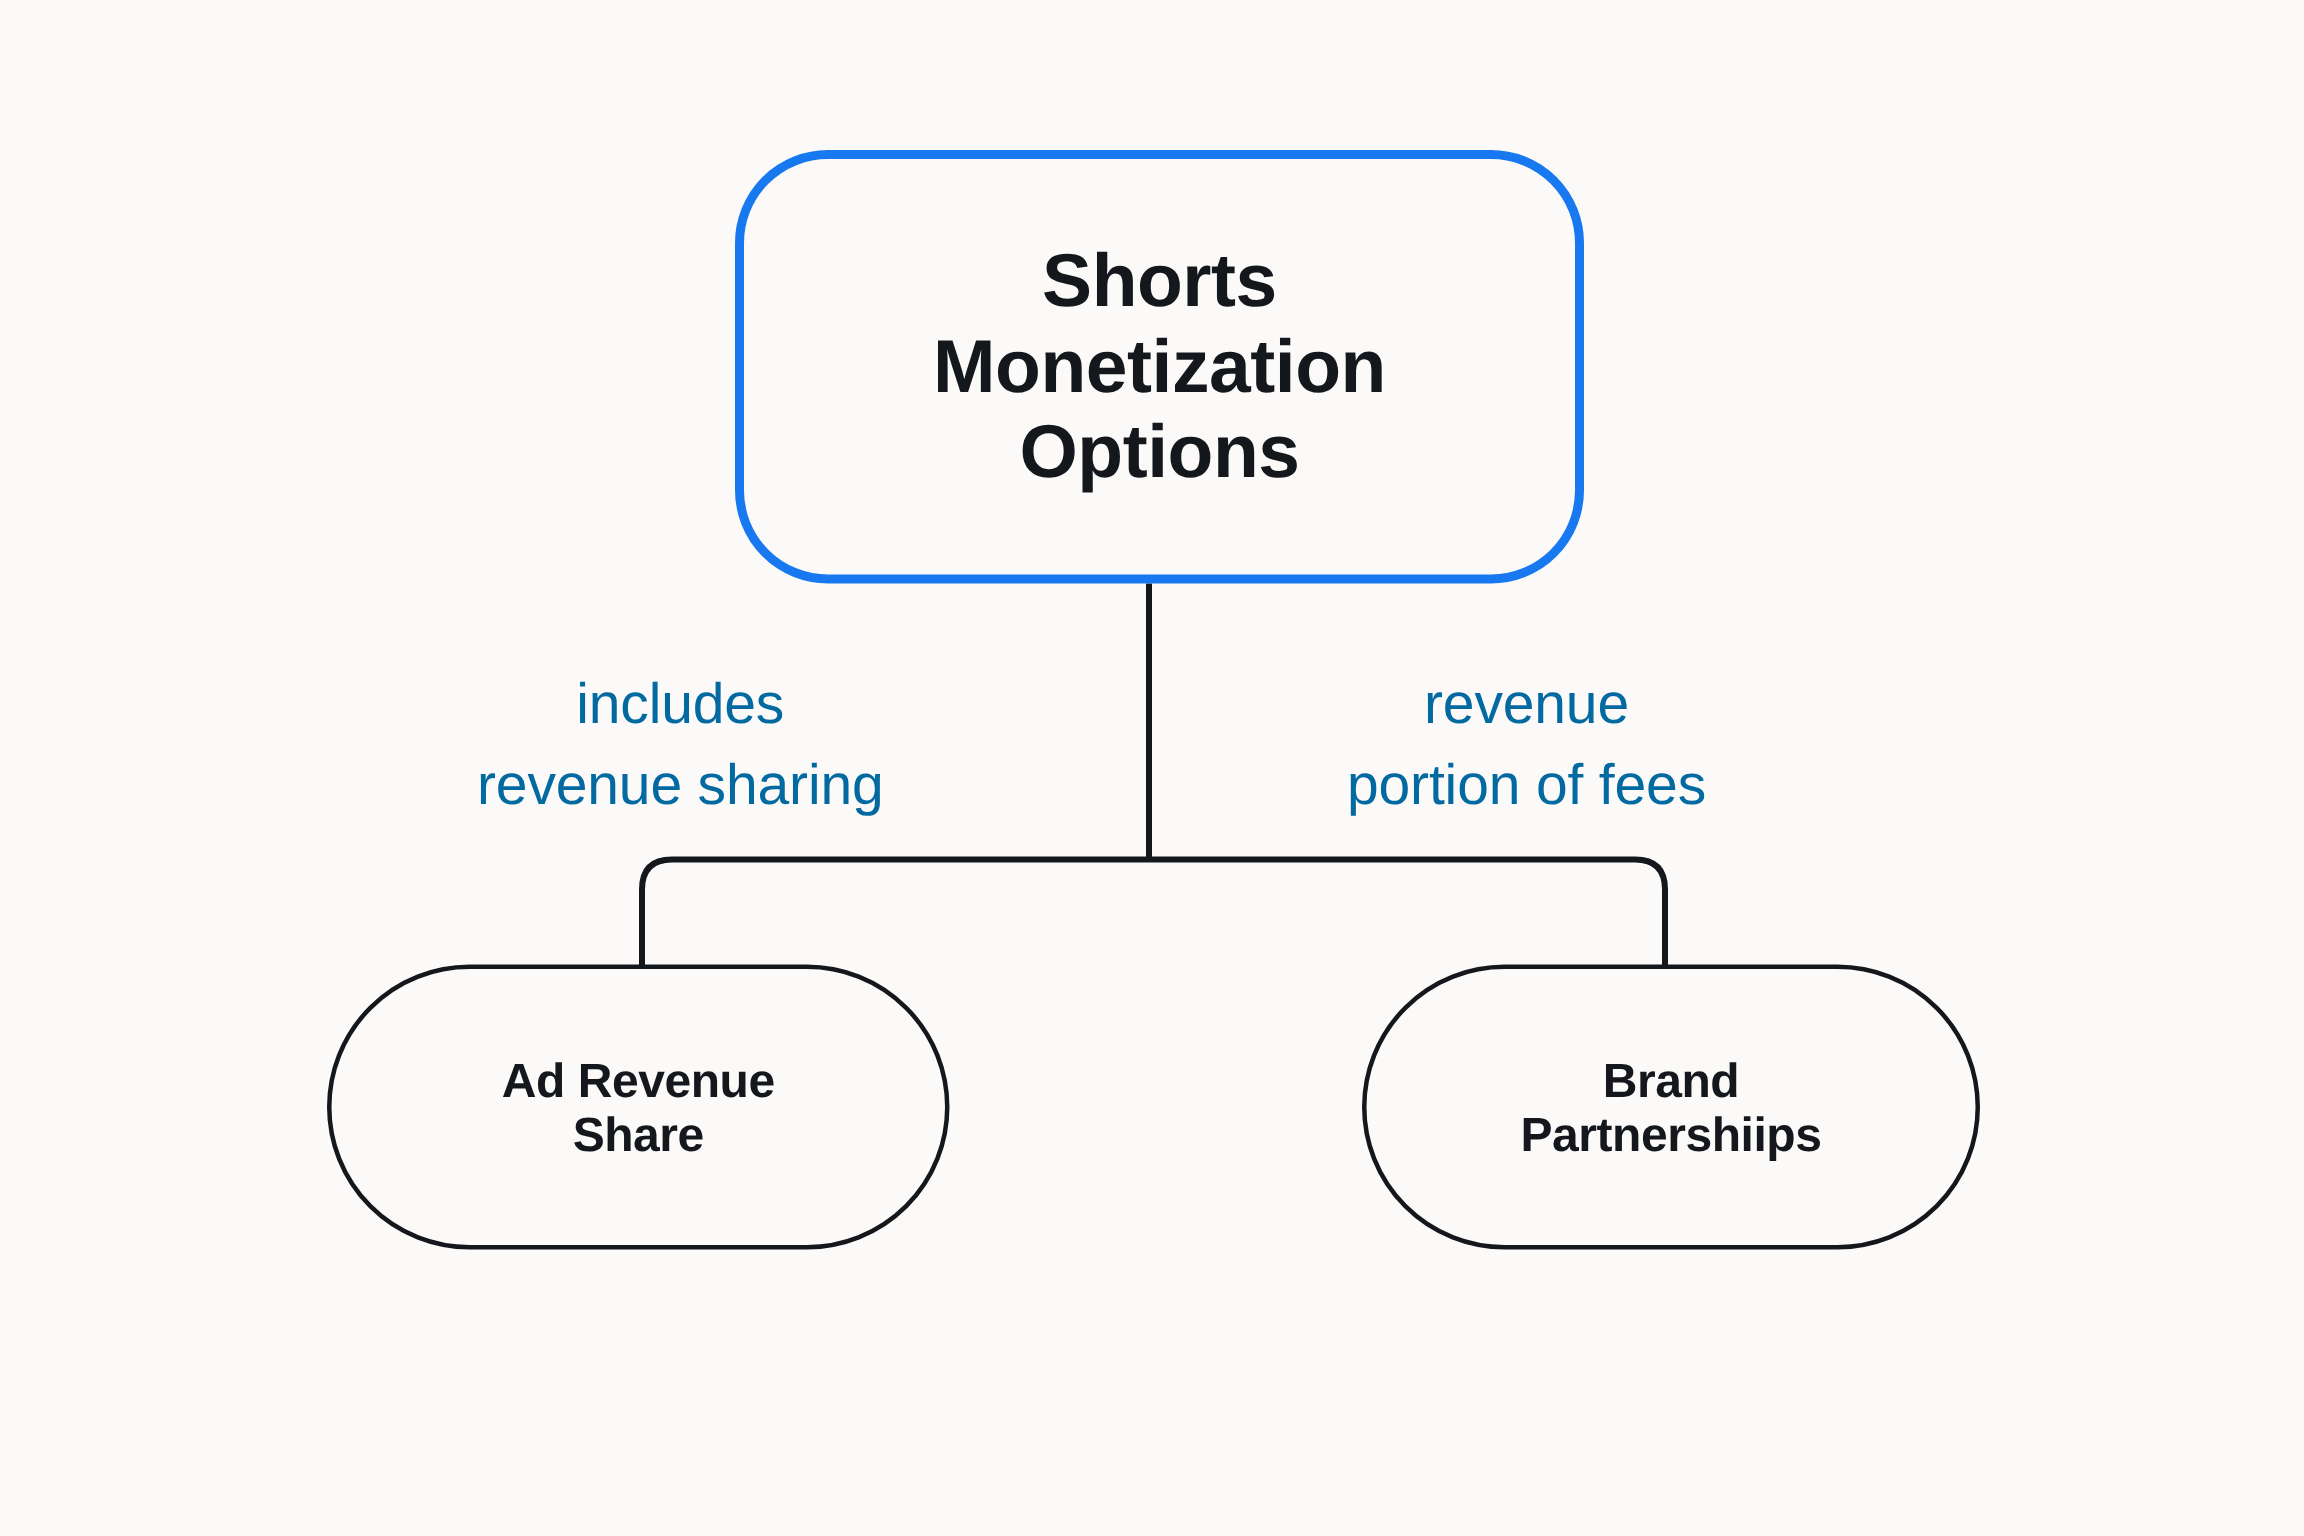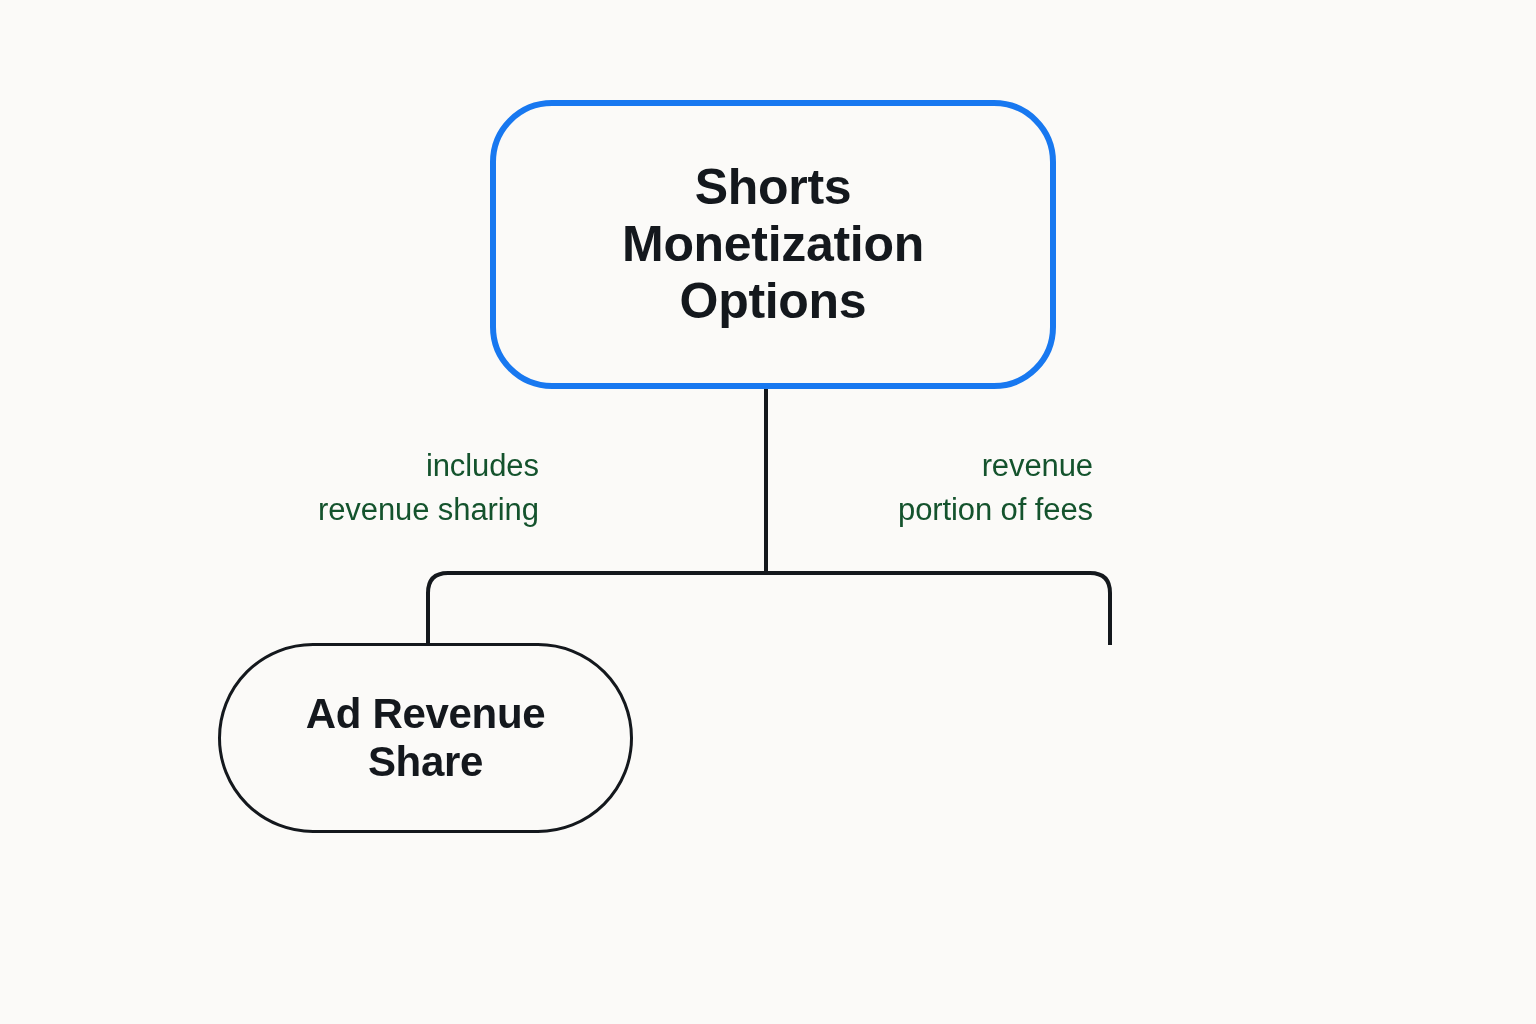--- a/index.html
+++ b/index.html
@@ -54,43 +54,43 @@
     height: 289px;
     border: 6px solid #1878f0;
     border-radius: 62px;
     font-size: 50px;
   }
 
   
   .node-child {
     border: 3px solid #14181d;
     border-radius: 120px;
-    font-size: 42px;
+    font-size: 32px;
     height: 190px;
     top: 643px;
   }
   #node-ad-revenue-share {
     left: 218px;
     width: 415px;
   }
   #node-brand-partnerships {
     left: 908px;
     width: 412px;
   }
 
   
   .edge-label {
     position: absolute;
-    color: #14532d;
-    font-size: 31px;
+    color: #0369a1;
+    font-size: 38px;
     line-height: 1.42;
     font-weight: normal;
     letter-spacing: -0.1px;
     white-space: pre-line;
-    text-align: right;
+    text-align: center;
   }
   #edge-label-left {
     left: 318px;
     top: 444px;
   }
   #edge-label-right {
     left: 898px;
     top: 444px;
   }
 </style>
@@ -107,20 +107,22 @@
     <path d="M 766 573 L 1090 573 Q 1110 573 1110 593 L 1110 645" fill="none" stroke="#14181d" stroke-width="4" stroke-linecap="butt" stroke-linejoin="round"></path>
   </svg>
 
   <div class="node" id="node-root">Shorts
 Monetization
 Options</div>
 
   <div class="node node-child" id="node-ad-revenue-share">Ad Revenue
 Share</div>
 
+  <div class="node node-child" id="node-brand-partnerships">Brand
+Partnershiips</div>
 
   <div class="edge-label" id="edge-label-left">includes
 revenue sharing</div>
 
   <div class="edge-label" id="edge-label-right">revenue
 portion of fees</div>
 
 </div>
 
 </body></html>

